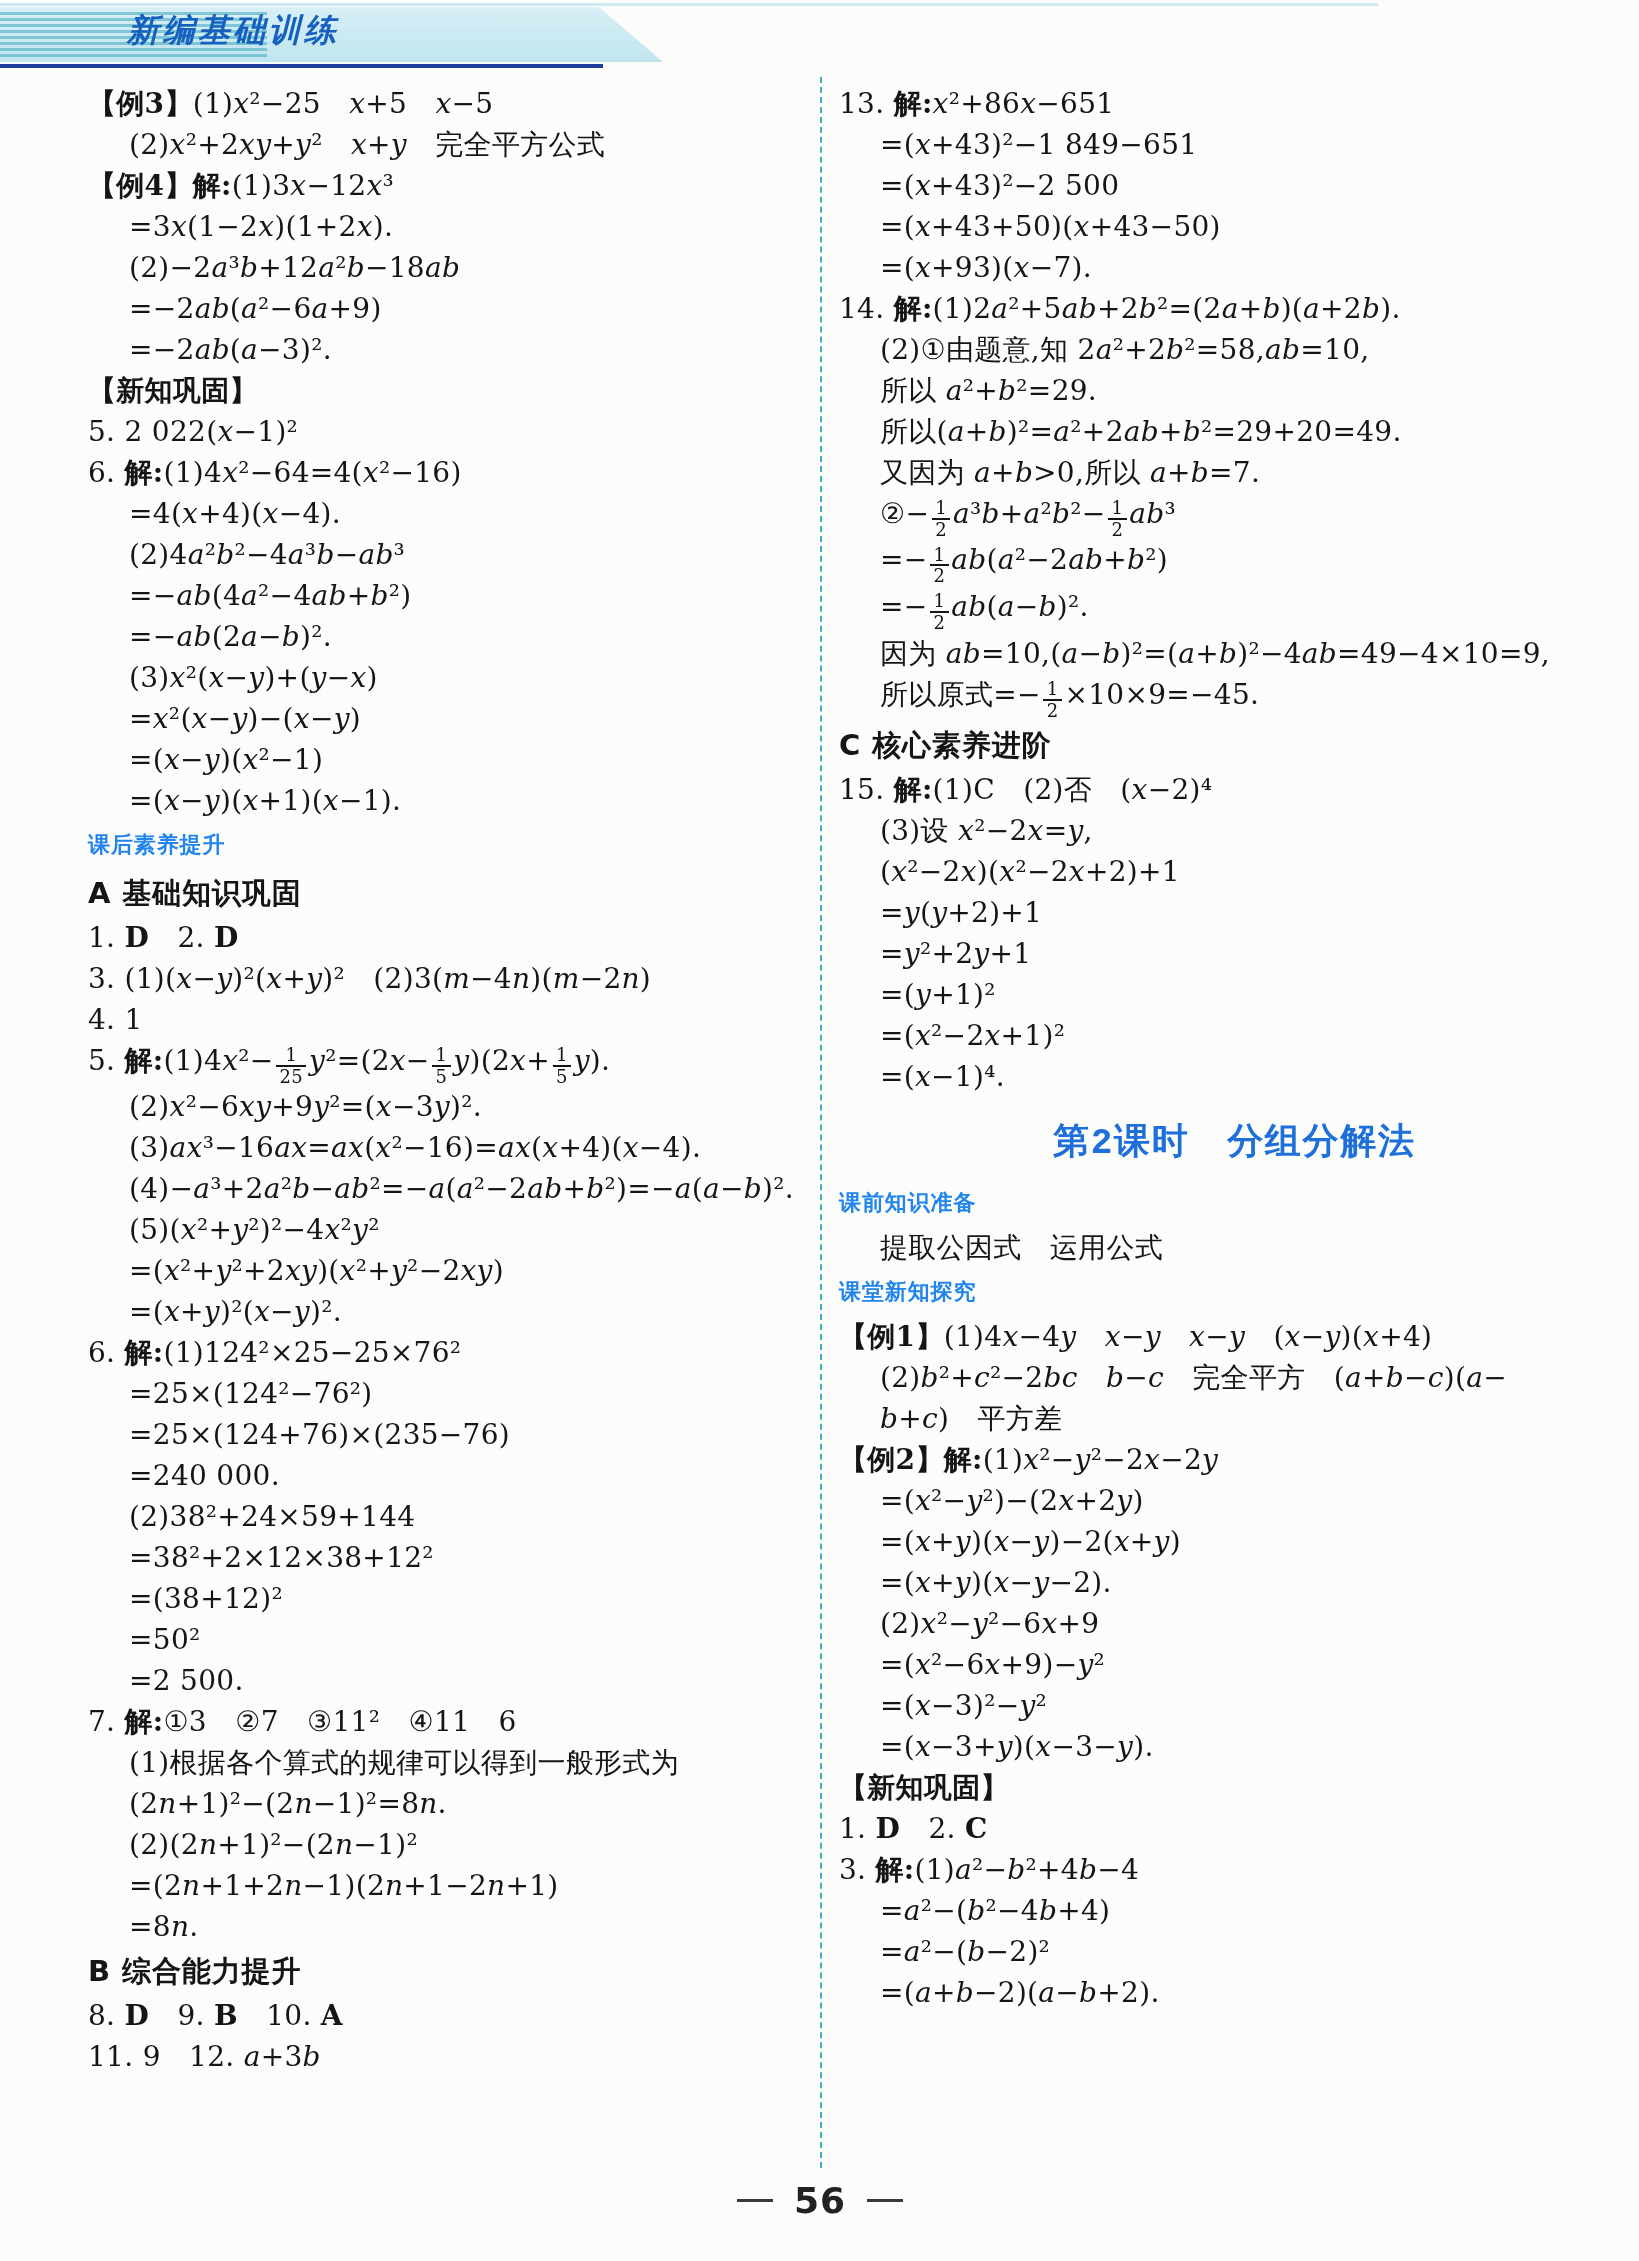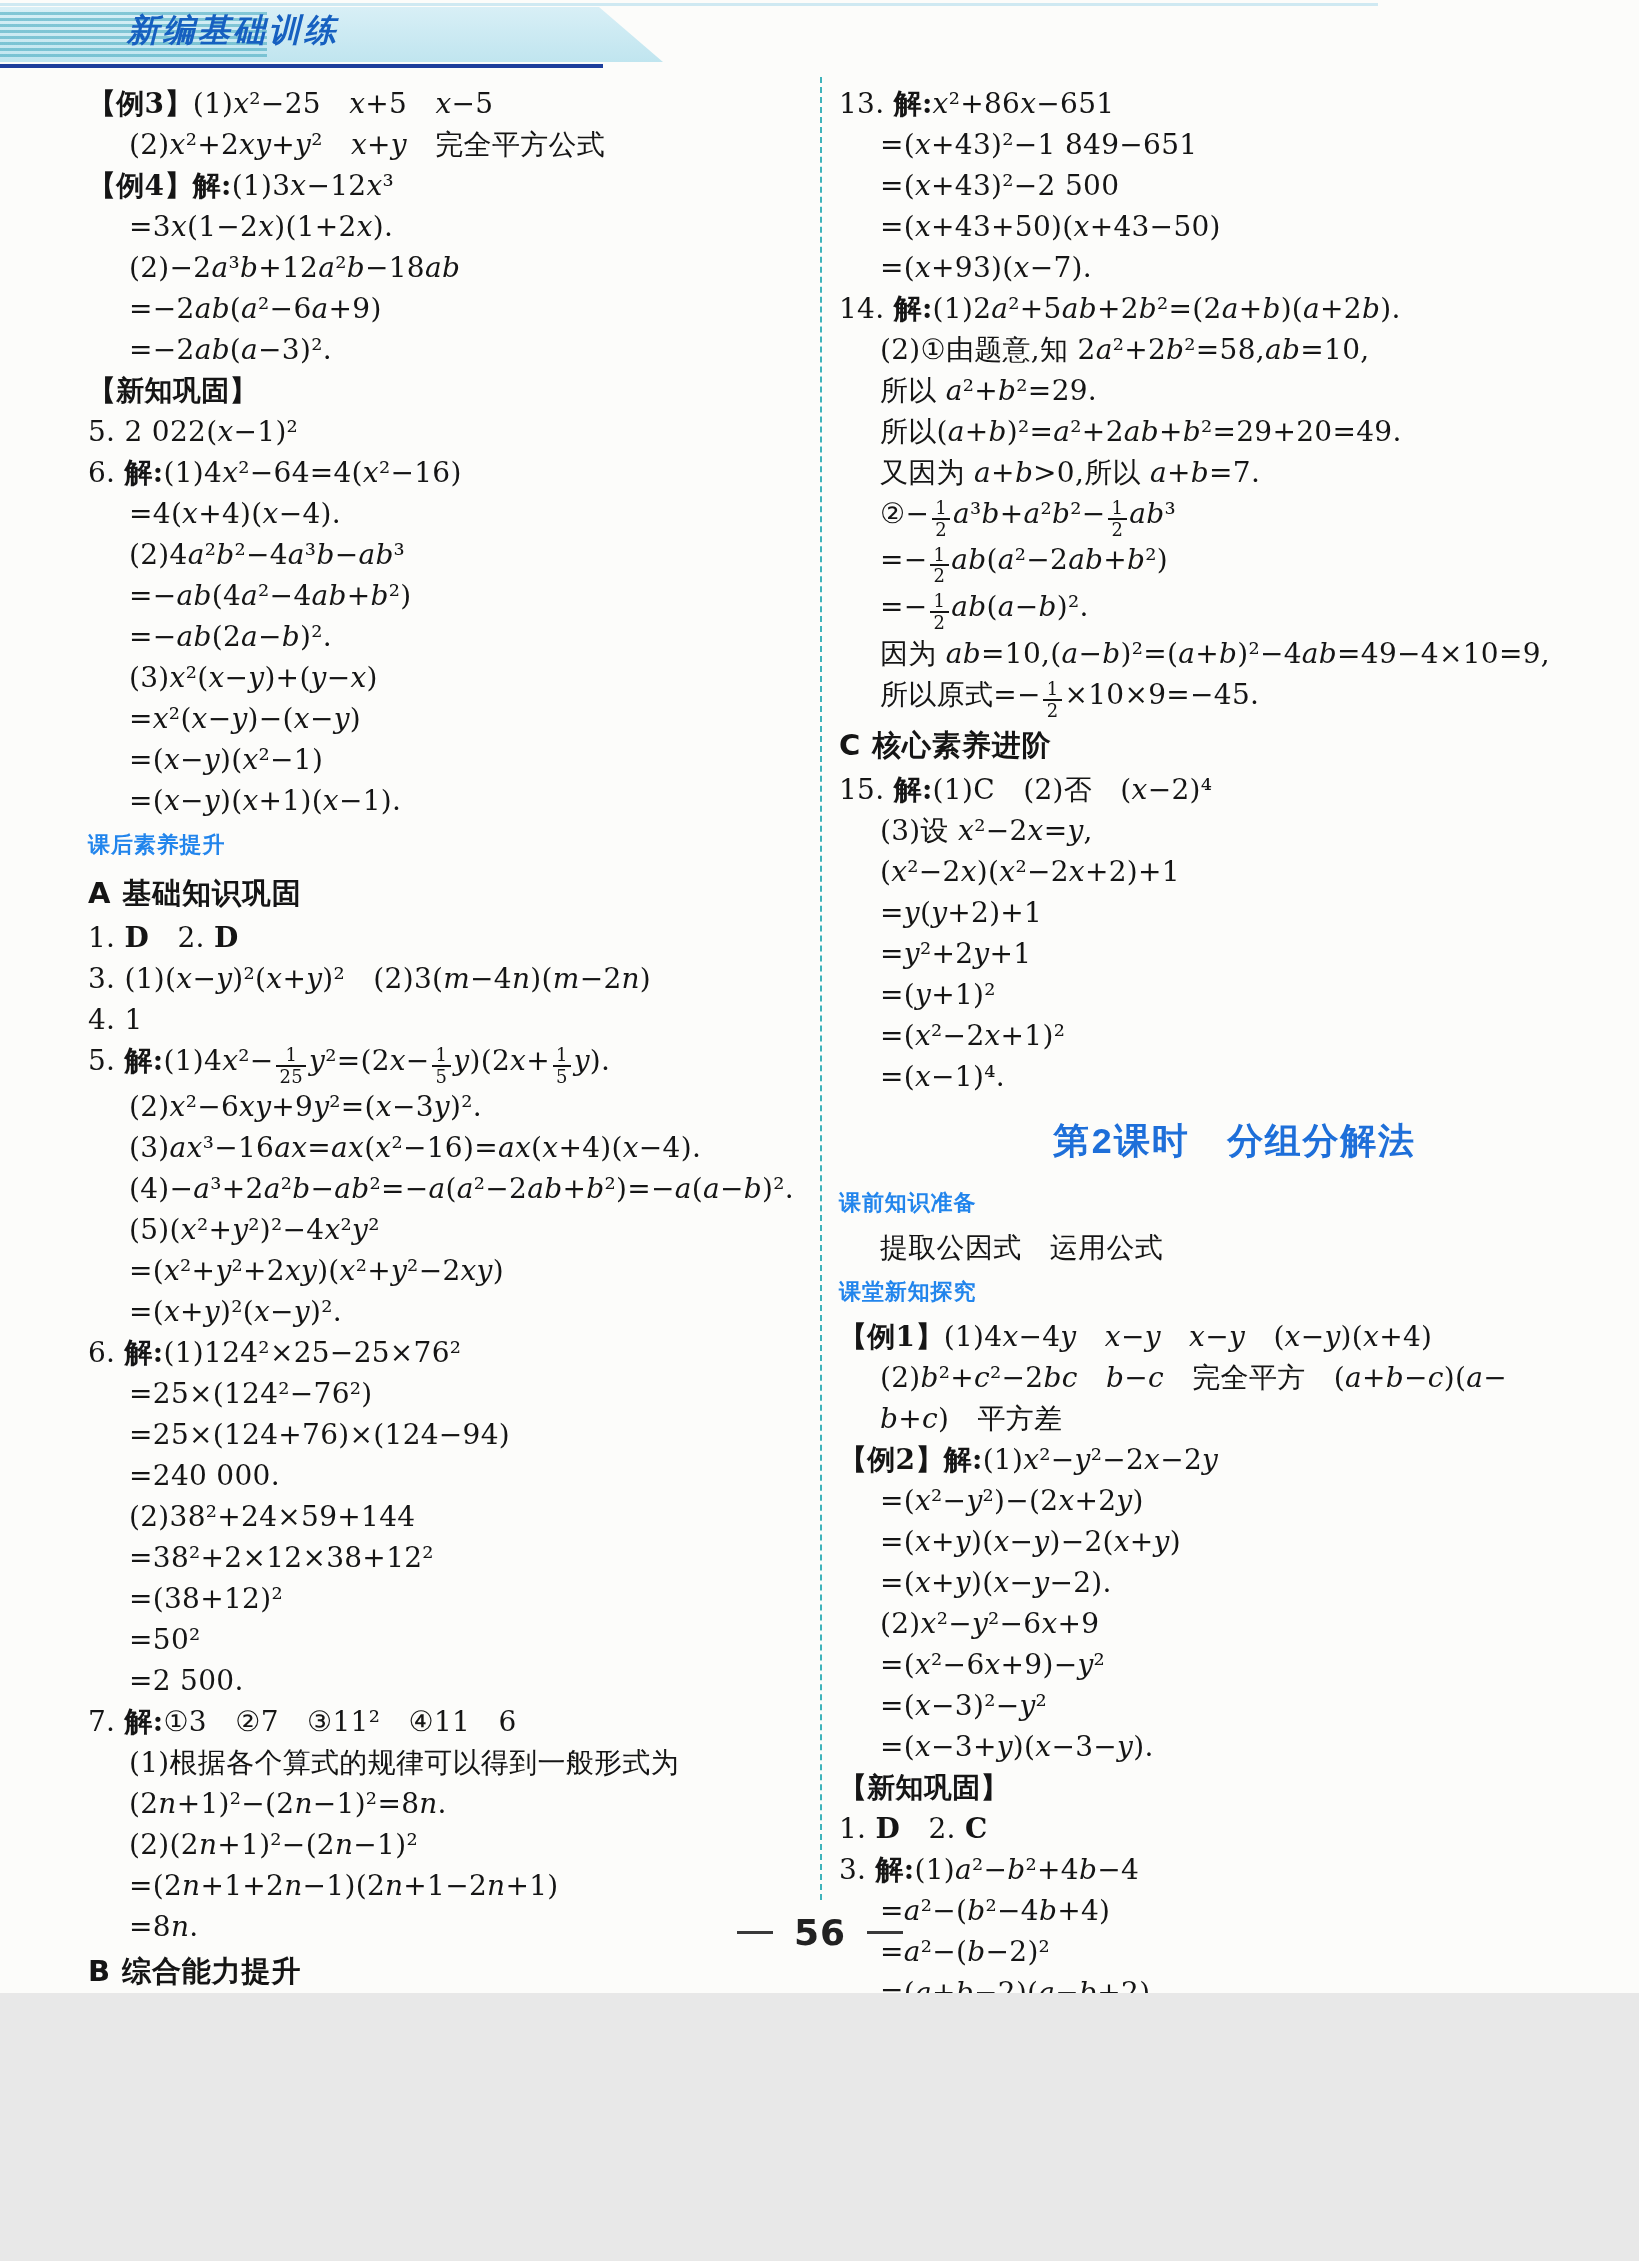--- a/index.html
+++ b/index.html
@@ -1,16 +1,16 @@
 <!DOCTYPE html>
 <html style="font-size:13.8px"><head>
 <meta charset="utf-8">
 <style>
   html,body{margin:0;padding:0;background:#e8e8e8;}
-  .page{position:relative;width:1640px;height:1993px;margin:0 auto;background:#fcfcfa;
+  .page{position:relative;width:1640px;height:2261px;margin:0 auto;background:#fcfcfa;
         font-family:"DejaVu Serif","DejaVu Sans",serif;color:#151515;overflow:hidden;}
 
   
   .topline{position:absolute;top:3.4px;left:0;width:1378px;height:2.6px;background:#cfe9f2;}
   .band{position:absolute;top:6.9px;left:0;width:663px;height:55px;
         background:linear-gradient(#d8eff6,#c0e5ef);
         clip-path:polygon(0 0,599px 0,663px 100%,0 100%);}
   .band-stripes{position:absolute;left:0;top:5.2px;width:267px;height:45px;
         background:repeating-linear-gradient(to bottom,rgba(62,166,188,.55) 0 2.6px,rgba(255,255,255,0) 2.6px 6px);}
   .brand-logo{position:absolute;left:127px;top:8.6px;font-size:32px;font-weight:bold;font-style:italic;
@@ -88,21 +88,21 @@
         <div class="line">4. 1</div>
         <div class="line">5. <b>解:</b>(1)4<i>x</i>²−<span class="frac"><span class="fn">1</span><span class="fd">25</span></span><i>y</i>²=(2<i>x</i>−<span class="frac"><span class="fn">1</span><span class="fd">5</span></span><i>y</i>)(2<i>x</i>+<span class="frac"><span class="fn">1</span><span class="fd">5</span></span><i>y</i>).</div>
         <div class="line indent">(2)<i>x</i>²−6<i>xy</i>+9<i>y</i>²=(<i>x</i>−3<i>y</i>)².</div>
         <div class="line indent">(3)<i>ax</i>³−16<i>ax</i>=<i>ax</i>(<i>x</i>²−16)=<i>ax</i>(<i>x</i>+4)(<i>x</i>−4).</div>
         <div class="line indent">(4)−<i>a</i>³+2<i>a</i>²<i>b</i>−<i>ab</i>²=−<i>a</i>(<i>a</i>²−2<i>ab</i>+<i>b</i>²)=−<i>a</i>(<i>a</i>−<i>b</i>)².</div>
         <div class="line indent">(5)(<i>x</i>²+<i>y</i>²)²−4<i>x</i>²<i>y</i>²</div>
         <div class="line indent">=(<i>x</i>²+<i>y</i>²+2<i>xy</i>)(<i>x</i>²+<i>y</i>²−2<i>xy</i>)</div>
         <div class="line indent">=(<i>x</i>+<i>y</i>)²(<i>x</i>−<i>y</i>)².</div>
         <div class="line">6. <b>解:</b>(1)124²×25−25×76²</div>
         <div class="line indent">=25×(124²−76²)</div>
-        <div class="line indent">=25×(124+76)×(124−94)</div>
+        <div class="line indent">=25×(124+76)×(235−76)</div>
         <div class="line indent">=240 000.</div>
         <div class="line indent">(2)38²+24×59+144</div>
         <div class="line indent">=38²+2×12×38+12²</div>
         <div class="line indent">=(38+12)²</div>
         <div class="line indent">=50²</div>
         <div class="line indent">=2 500.</div>
         <div class="line">7. <b>解:</b>①3 ②7 ③11² ④11 6</div>
         <div class="line indent">(1)根据各个算式的规律可以得到一般形式为</div>
         <div class="line indent">(2<i>n</i>+1)²−(2<i>n</i>−1)²=8<i>n</i>.</div>
         <div class="line indent">(2)(2<i>n</i>+1)²−(2<i>n</i>−1)²</div>

